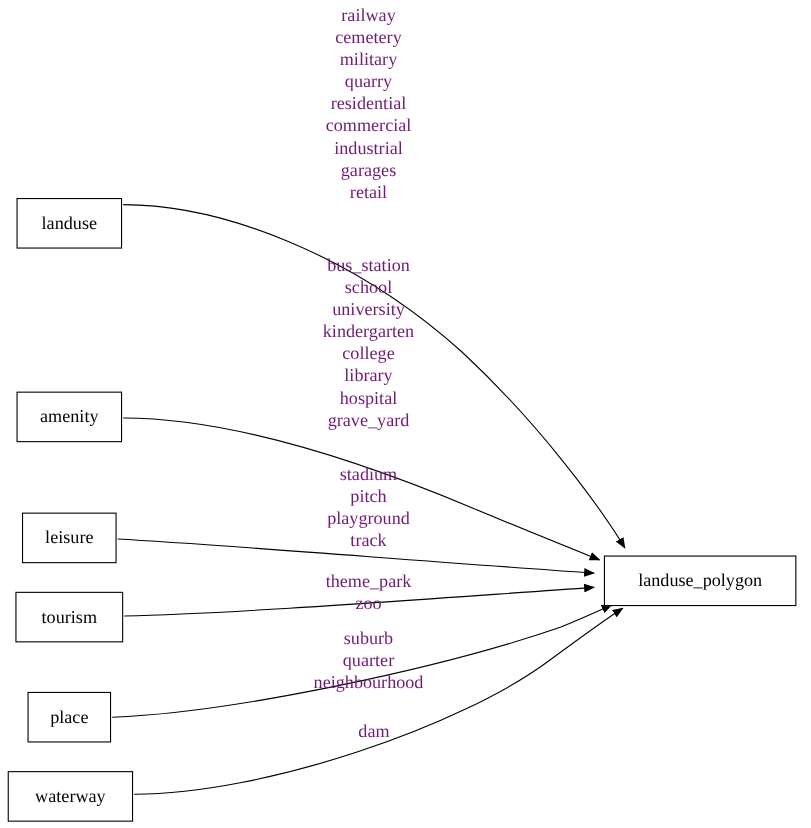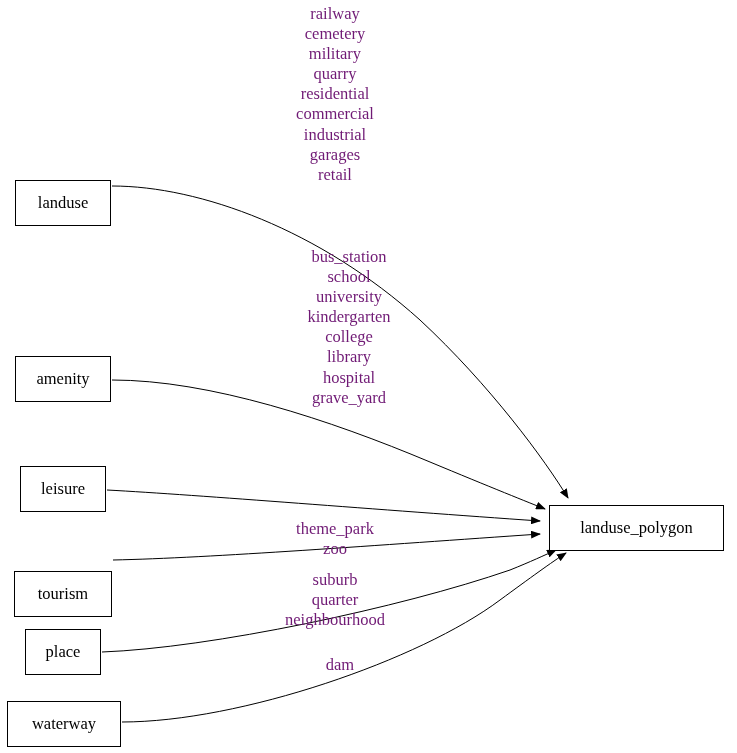--- a/index.html
+++ b/index.html
@@ -75,21 +75,21 @@
   </div>
 
   <div class="node" style="left:15px; top:356px; width:96px; height:46px;">
     <span>amenity</span>
   </div>
 
   <div class="node" style="left:20px; top:466px; width:86px; height:46px;text-align:center;">
     <span>leisure</span>
   </div>
 
-  <div class="node" style="left:14px; top:538px; width:98px; height:46px;margin-top:33px;">
+  <div class="node" style="left:14px; top:538px; width:98px; height:46px;">
     <span>tourism</span>
   </div>
 
   <div class="node" style="left:25px; top:629px; width:76px; height:46px;text-align:center;">
     <span>place</span>
   </div>
 
   <div class="node" style="left:7px; top:701px; width:114px; height:46px;font-family:Liberation Serif, serif;">
     <span>waterway</span>
   </div>
@@ -101,29 +101,33 @@
   <div class="edge-label" style="left:335px; top:4px;">railway
 cemetery
 military
 quarry
 residential
 commercial
 industrial
 garages
 retail</div>
 
-  <div class="edge-label" style="left:349px; top:231px;margin-top:16px;">bus_station
+  <div class="edge-label" style="left:335px; top:231px;">bus_station
 school
 university
 kindergarten
 college
 library
 hospital
 grave_yard</div>
 
+  <div class="edge-label" style="left:335px; top:421px;">stadium
+pitch
+playground
+track</div>
 
   <div class="edge-label" style="left:335px; top:519px;">theme_park
 zoo</div>
 
   <div class="edge-label" style="left:335px; top:570px;">suburb
 quarter
 neighbourhood</div>
 
   <div class="edge-label" style="left:340px; top:655px;">dam</div>
 

